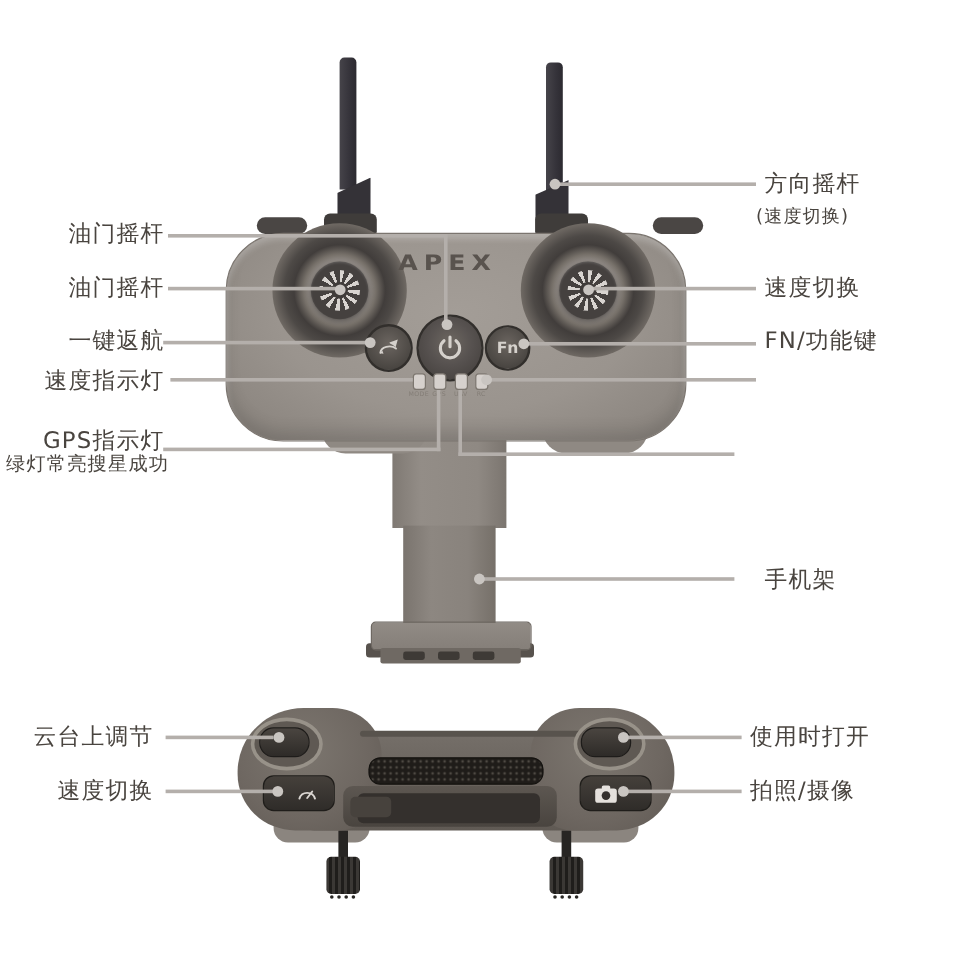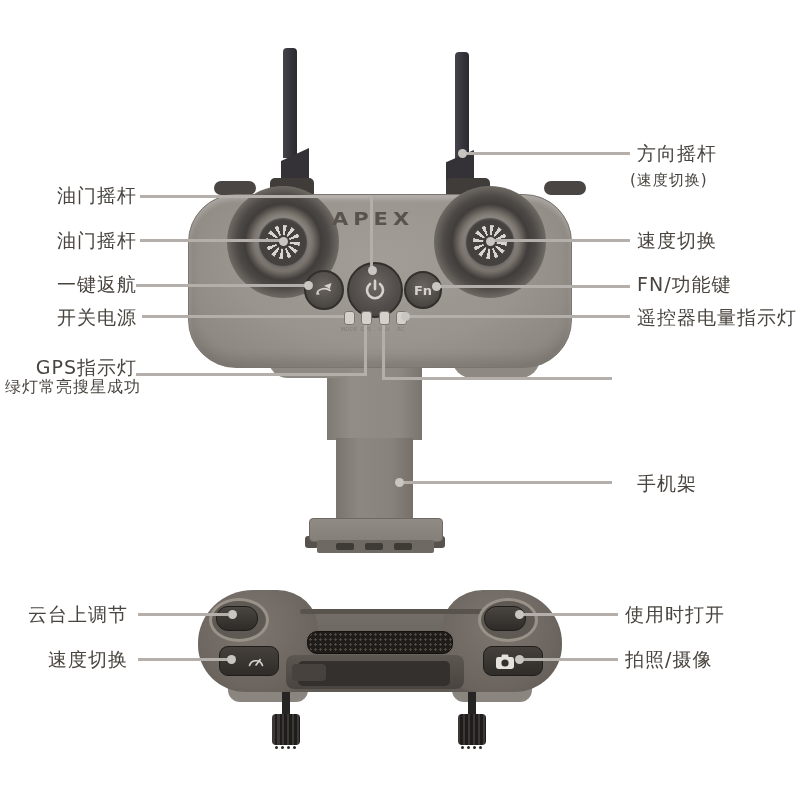--- a/index.html
+++ b/index.html
@@ -188,29 +188,28 @@
 
   <div class="vline" style="left:382px;top:325px;height:55px;"></div>
   <div class="hline" style="left:382px;top:377px;width:230px;"></div>
 
   <div class="hline" style="left:400px;top:481px;width:212px;"></div>
   <div class="dot" style="left:395px;top:478px;"></div>
 
   <div class="lbl" style="right:663px;top:184px;">油门摇杆</div>
   <div class="lbl" style="right:663px;top:229px;text-align:center;">油门摇杆</div>
   <div class="lbl" style="right:663px;top:273px;">一键返航</div>
-  <div class="lbl" style="right:663px;top:306px;">开关电源</div>
+  <div class="lbl" style="right:663px;top:306px;">速度指示灯</div>
   <div class="lbl" style="right:663px;top:356px;">GPS指示灯</div>
   <div class="sublbl" style="right:659px;top:378px;font-size:16px;">绿灯常亮搜星成功</div>
 
   <div class="lbl" style="left:637px;top:142px;">方向摇杆</div>
   <div class="sublbl" style="left:630px;top:171px;">(速度切换)</div>
   <div class="lbl" style="left:637px;top:229px;">速度切换</div>
   <div class="lbl" style="left:637px;top:273px;">FN/功能键</div>
-  <div class="lbl" style="left:637px;top:306px;">遥控器电量指示灯</div>
   <div class="lbl" style="left:637px;top:472px;">手机架</div>
 
   <div class="foot" style="left:228px;"></div>
   <div class="foot" style="left:452px;"></div>
   <div class="stub-stem" style="left:282px;top:692px;"></div>
   <div class="stub-stem" style="left:468px;top:692px;"></div>
   <div class="stub-knob" style="left:272px;"></div>
   <div class="stub-knob" style="left:458px;"></div>
   <div class="tooth" style="left:275px;"></div>
   <div class="tooth" style="left:281px;"></div>

